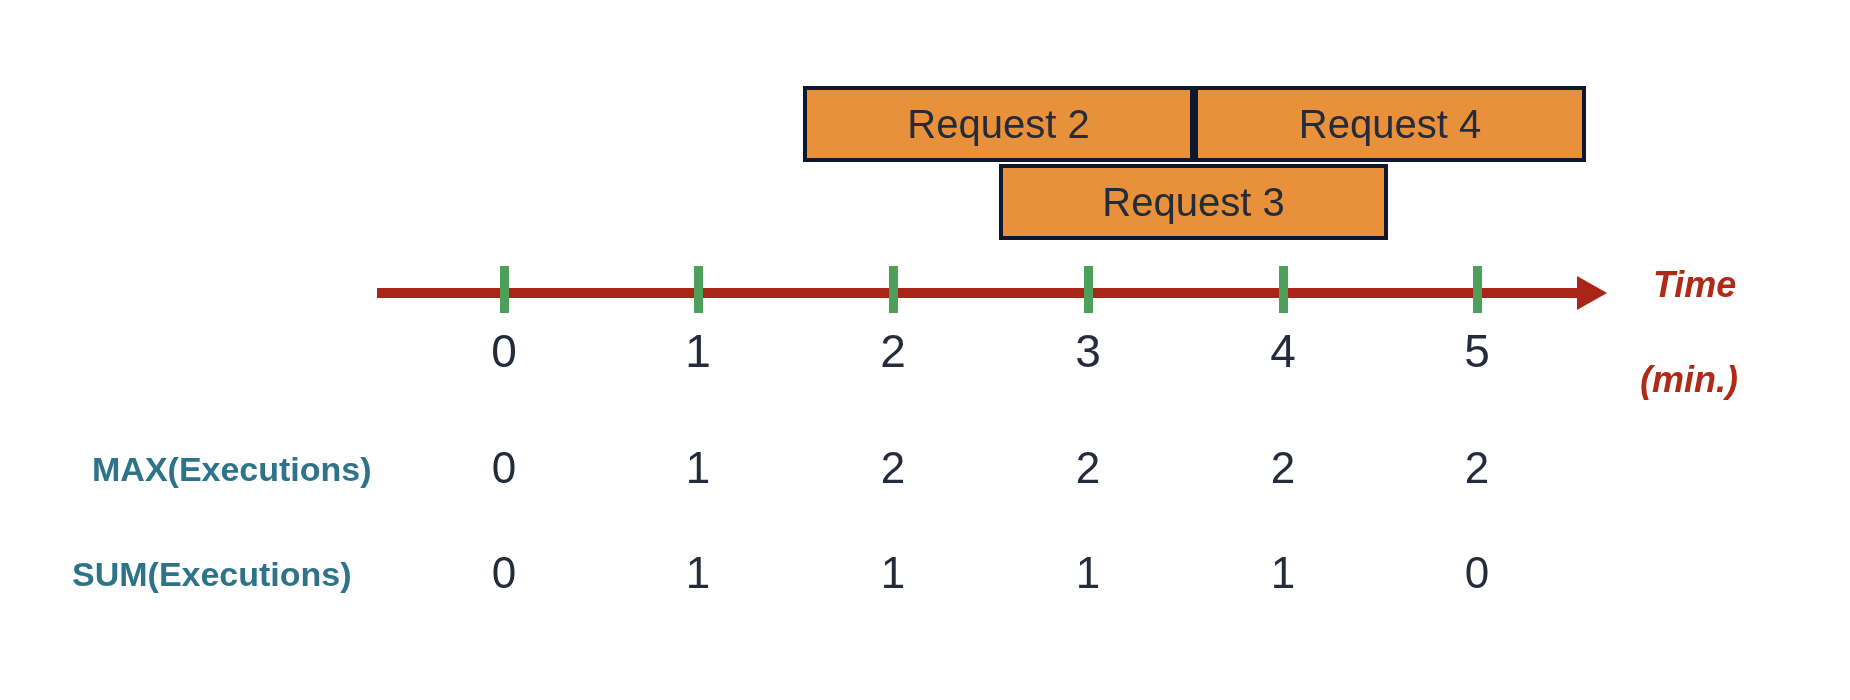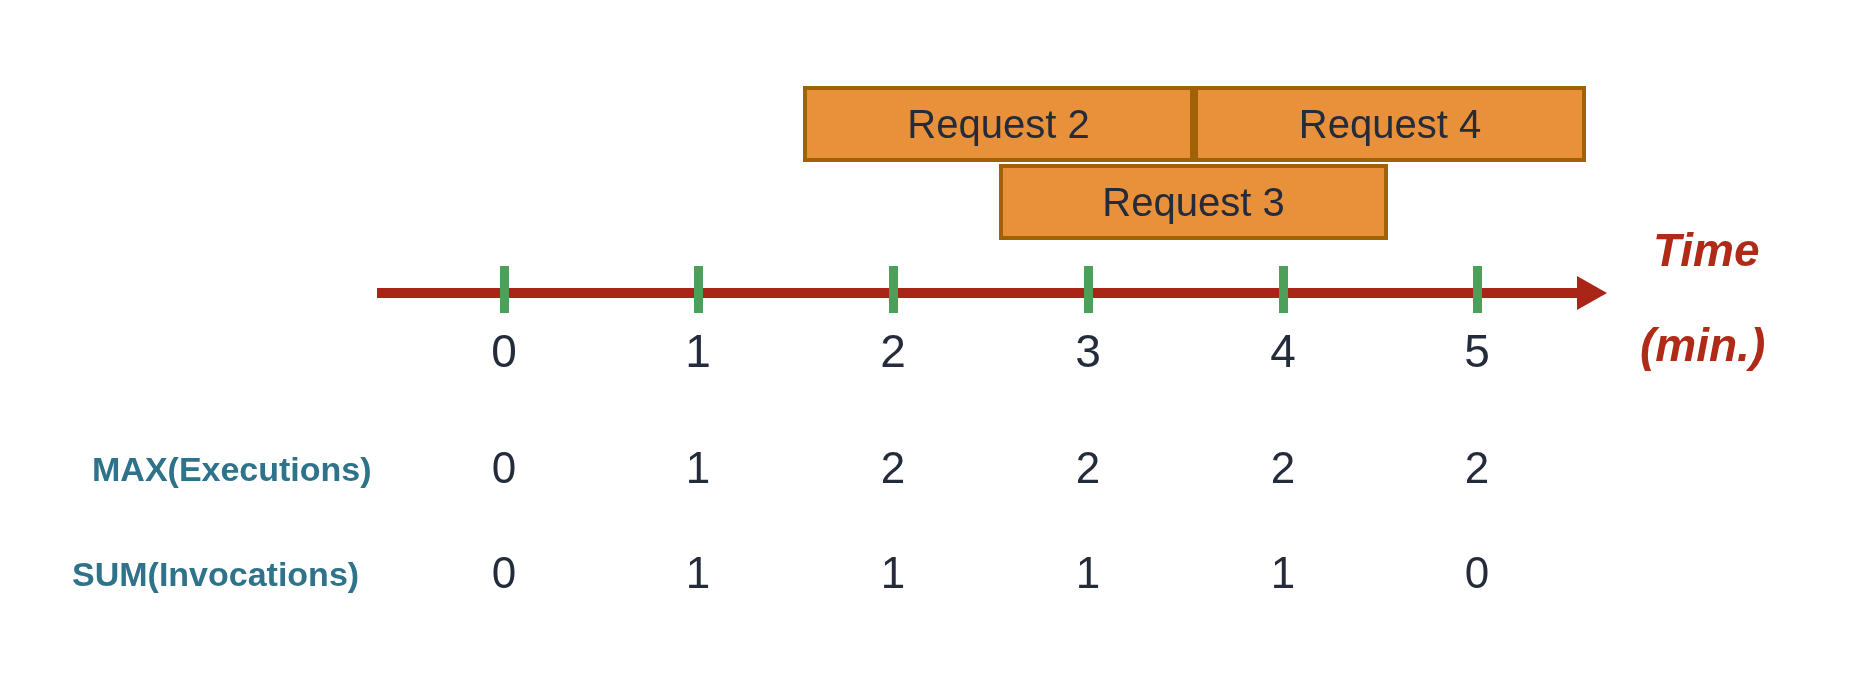--- a/index.html
+++ b/index.html
@@ -17,21 +17,21 @@
     height: 700px;
     background: #ffffff;
     overflow: hidden;
   }
 
   
   .req-bar {
     position: absolute;
     box-sizing: border-box;
     background: #E8903A;
-    border: 4px solid #a16207;
+    border: 4px solid #0f172a;
     display: flex;
     align-items: center;
     justify-content: center;
     color: #242B3A;
     font-size: 40px;
     font-family: "Liberation Sans", sans-serif;
     letter-spacing: 0px;
     line-height: 1;
     white-space: nowrap;
   }
@@ -65,24 +65,25 @@
     font-family: "Liberation Sans", sans-serif;
     line-height: 1;
   }
 
   
   .axis-caption {
     position: absolute;
     color: #B02A18;
     font-style: italic;
     font-weight: bold;
-    font-size: 46px;
+    font-size: 36px;
     font-family: "Liberation Sans", sans-serif;
     white-space: nowrap;
     line-height: 1;
+    margin-top: 40px;
   }
 
   
   .metric-label {
     position: absolute;
     color: #2E7389;
     font-size: 34px;
     font-weight: bold;
     font-family: Liberation Sans, sans-serif;
     text-align: right;
@@ -139,21 +140,21 @@
 
   <div class="metric-label" style="left:92px; top:452px;">MAX(Executions)</div>
 
   <div class="metric-value" style="left:444px; top:446px;">0</div>
   <div class="metric-value" style="left:638px; top:446px;">1</div>
   <div class="metric-value" style="left:833px; top:446px;">2</div>
   <div class="metric-value" style="left:1028px; top:446px;">2</div>
   <div class="metric-value" style="left:1223px; top:446px;">2</div>
   <div class="metric-value" style="left:1417px; top:446px;">2</div>
 
-  <div class="metric-label" style="left:72px; top:557px;">SUM(Invocations)</div>
+  <div class="metric-label" style="left:72px; top:557px;">SUM(Executions)</div>
 
   <div class="metric-value" style="left:444px; top:551px;">0</div>
   <div class="metric-value" style="left:638px; top:551px;">1</div>
   <div class="metric-value" style="left:833px; top:551px;">1</div>
   <div class="metric-value" style="left:1028px; top:551px;">1</div>
   <div class="metric-value" style="left:1223px; top:551px;">1</div>
   <div class="metric-value" style="left:1417px; top:551px;">0</div>
 
 </div>
 

